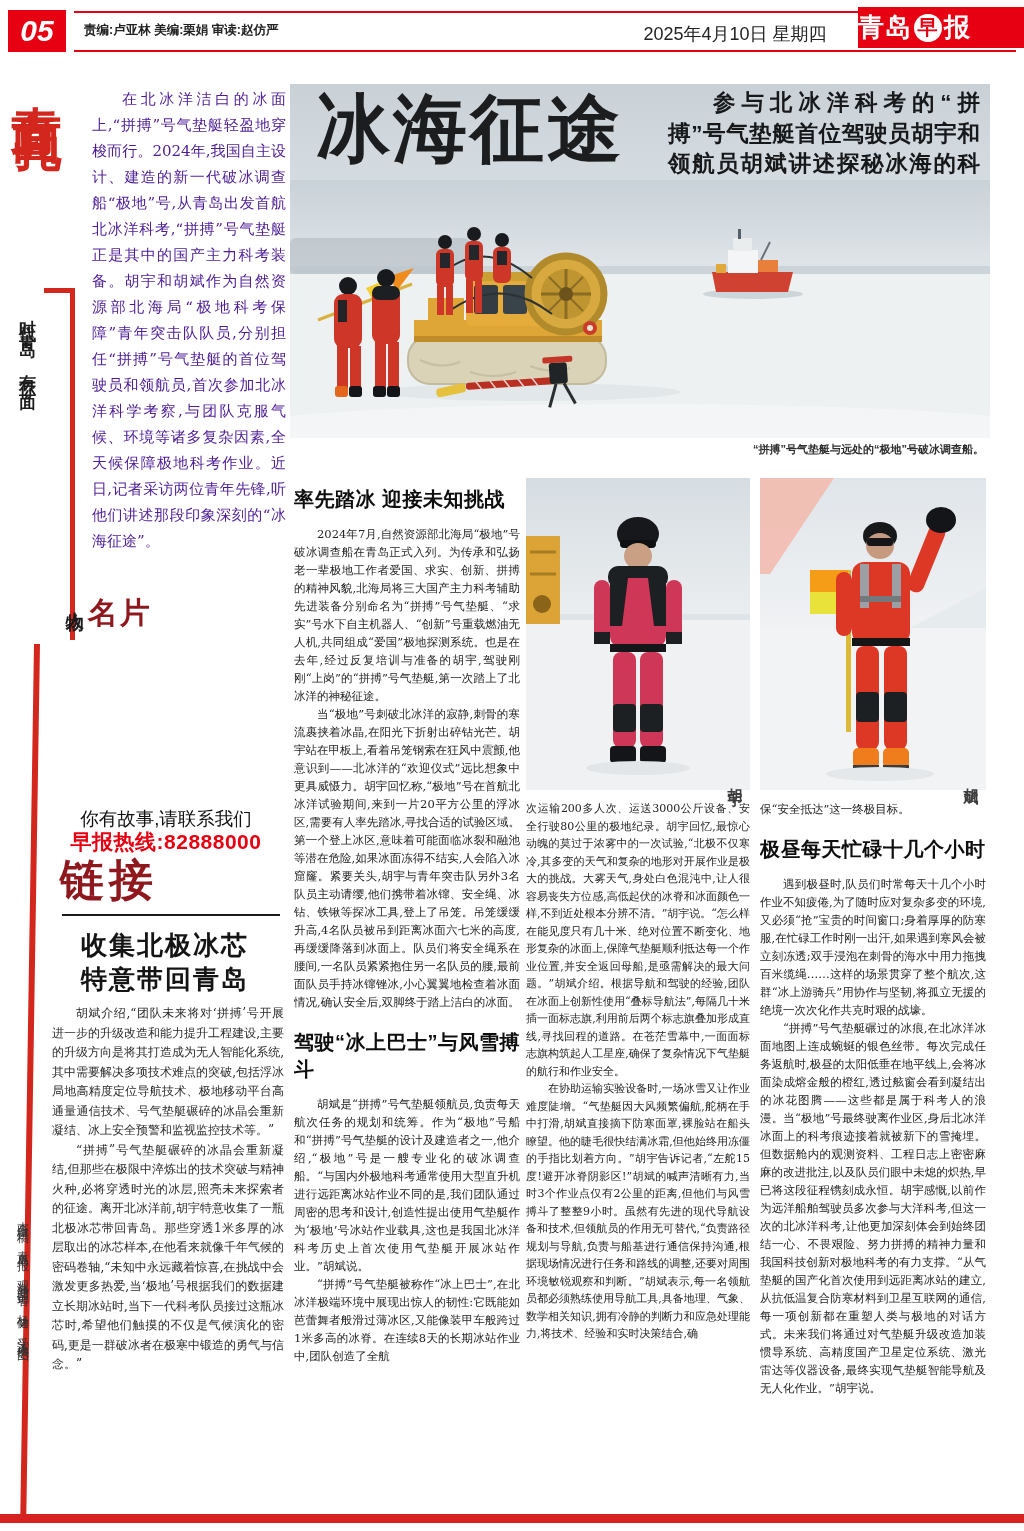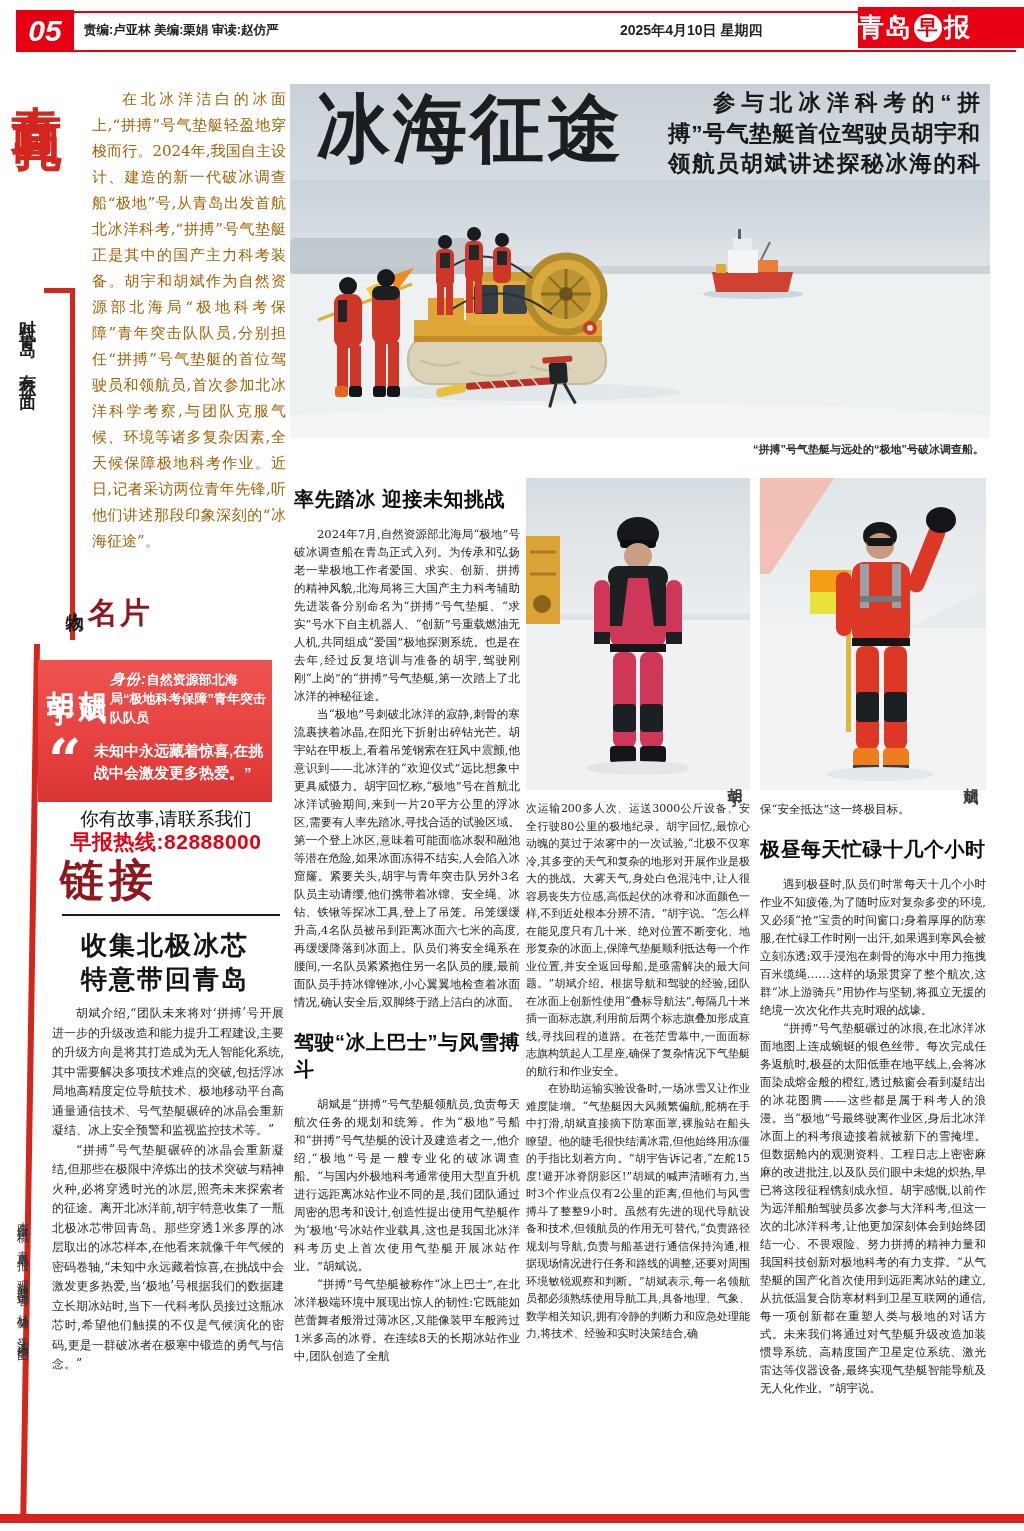--- a/index.html
+++ b/index.html
@@ -4,42 +4,42 @@
 <style>
   html,body{margin:0;padding:0;background:#888;}
   .page{position:relative;width:1024px;height:1531px;background:#ffffff;
         font-family:"Liberation Sans",sans-serif;overflow:hidden;color:#222;}
   .abs{position:absolute;}
   .v{writing-mode:vertical-rl;text-orientation:upright;}
 
   
   .pagenum{left:8px;top:10px;width:58px;height:42px;background:#e60012;color:#fff;
            font-size:30px;font-weight:bold;display:flex;align-items:center;justify-content:center;
-           font-style:italic;margin-left:8px;}
+           font-style:italic;}
   .rule{background:#e60012;height:2px;}
   .editors{left:84px;top:22px;font-size:12.5px;font-weight:bold;color:#222;}
-  .pubdate{left:620px;top:22px;width:230px;text-align:left;font-size:14px;font-weight:bold;color:#222;}
+  .pubdate{left:620px;top:22px;width:230px;text-align:center;font-size:18px;font-weight:normal;color:#222;}
   .masthead{left:858px;top:7px;width:184px;height:41px;background:#e60012;color:#fff;
             display:flex;align-items:center;justify-content:flex-start;font-weight:bold;font-size:26px;letter-spacing:1px;}
   .masthead .circ{display:inline-flex;width:28px;height:28px;border-radius:50%;background:#fff;color:#e60012;
             align-items:center;justify-content:center;font-size:20px;margin:0 2px;}
 
   
   .brand{left:12px;top:66px;height:240px;font-size:50px;line-height:1;font-weight:bold;color:#d3261d;
          letter-spacing:6px;font-family:"DejaVu Serif",serif;}
   .tick{left:44px;top:288px;width:30px;height:5px;background:#d3261d;}
   .vline1{left:70px;top:288px;width:5px;height:352px;background:#d3261d;}
   .slogan{left:16px;top:306px;height:270px;font-size:17px;font-weight:bold;color:#1c1c1c;letter-spacing:7px;}
   .vline2{left:34px;top:644px;width:6px;height:872px;background:#d3261d;transform:rotate(0.9deg);transform-origin:top left;}
   .credit{left:14px;top:1212px;height:305px;font-size:12px;color:#2f2f2f;letter-spacing:3px;}
 
   
   .intro{left:92px;top:86px;width:194px;height:462px;overflow:hidden;}
   .intro p{margin:0;font-family:"DejaVu Serif",serif;font-size:15px;line-height:26px;
-           text-align:justify;text-indent:2em;color:#a16207;}
+           text-align:justify;text-indent:2em;color:#4c1d95;}
 
   
   .card-label{left:64px;top:598px;display:flex;align-items:flex-start;}
   .card-label .small{font-size:18px;font-weight:bold;color:#1a1a1a;line-height:1.1;letter-spacing:2px;}
   .card-label .big{font-size:30px;font-weight:bold;color:#8e181d;letter-spacing:2px;line-height:1;margin-left:4px;}
   .panel{left:38px;top:660px;width:234px;height:142px;background:linear-gradient(180deg,#ee5350 0%,#e33d3b 75%,#d63331 100%);}
   .panel .names{position:absolute;left:8px;top:8px;display:flex;}
   .panel .names span{writing-mode:vertical-rl;text-orientation:upright;color:#fff;font-weight:bold;
                      font-size:28px;line-height:1;letter-spacing:5px;margin-right:4px;}
   .panel .identity{position:absolute;left:72px;top:10px;width:156px;color:#fff;font-size:13px;line-height:19px;font-weight:bold;}
@@ -113,31 +113,20 @@
   <div class="abs vline2"></div>
   <div class="abs credit v">本版撰稿 青岛早报/观海新闻记者 杨健 受访人供图</div>
 
   <div class="abs intro">
     <p>在北冰洋洁白的冰面上,“拼搏”号气垫艇轻盈地穿梭而行。2024年,我国自主设计、建造的新一代破冰调查船“极地”号,从青岛出发首航北冰洋科考,“拼搏”号气垫艇正是其中的国产主力科考装备。胡宇和胡斌作为自然资源部北海局“极地科考保障”青年突击队队员,分别担任“拼搏”号气垫艇的首位驾驶员和领航员,首次参加北冰洋科学考察,与团队克服气候、环境等诸多复杂因素,全天候保障极地科考作业。近日,记者采访两位青年先锋,听他们讲述那段印象深刻的“冰海征途”。</p>
   </div>
 
   <div class="abs card-label">
     <span class="small v">人物</span>
     <span class="big">名片</span>
-  </div>
-  <div class="abs panel">
-    <div class="names">
-      <span>胡宇</span>
-      <span>胡斌</span>
-    </div>
-    <div class="identity">
-      <b>身份:</b><span>自然资源部北海局“极地科考保障”青年突击队队员</span>
-    </div>
-    <div class="qmark">“</div>
-    <div class="quote">未知中永远藏着惊喜,在挑战中会激发更多热爱。”</div>
   </div>
   <div class="abs contact1">你有故事,请联系我们</div>
   <div class="abs contact2">早报热线:82888000</div>
 
   <div class="abs linklabel">链接</div>
   <div class="abs linkrule"></div>
   <div class="abs linktitle" style="top:928px;">收集北极冰芯</div>
   <div class="abs linktitle" style="top:962px;">特意带回青岛</div>
   <div class="abs linkbody">
     <p>胡斌介绍,“团队未来将对‘拼搏’号开展进一步的升级改造和能力提升工程建设,主要的升级方向是将其打造成为无人智能化系统,其中需要解决多项技术难点的突破,包括浮冰局地高精度定位导航技术、极地移动平台高通量通信技术、号气垫艇碾碎的冰晶会重新凝结、冰上安全预警和监视监控技术等。”</p>

